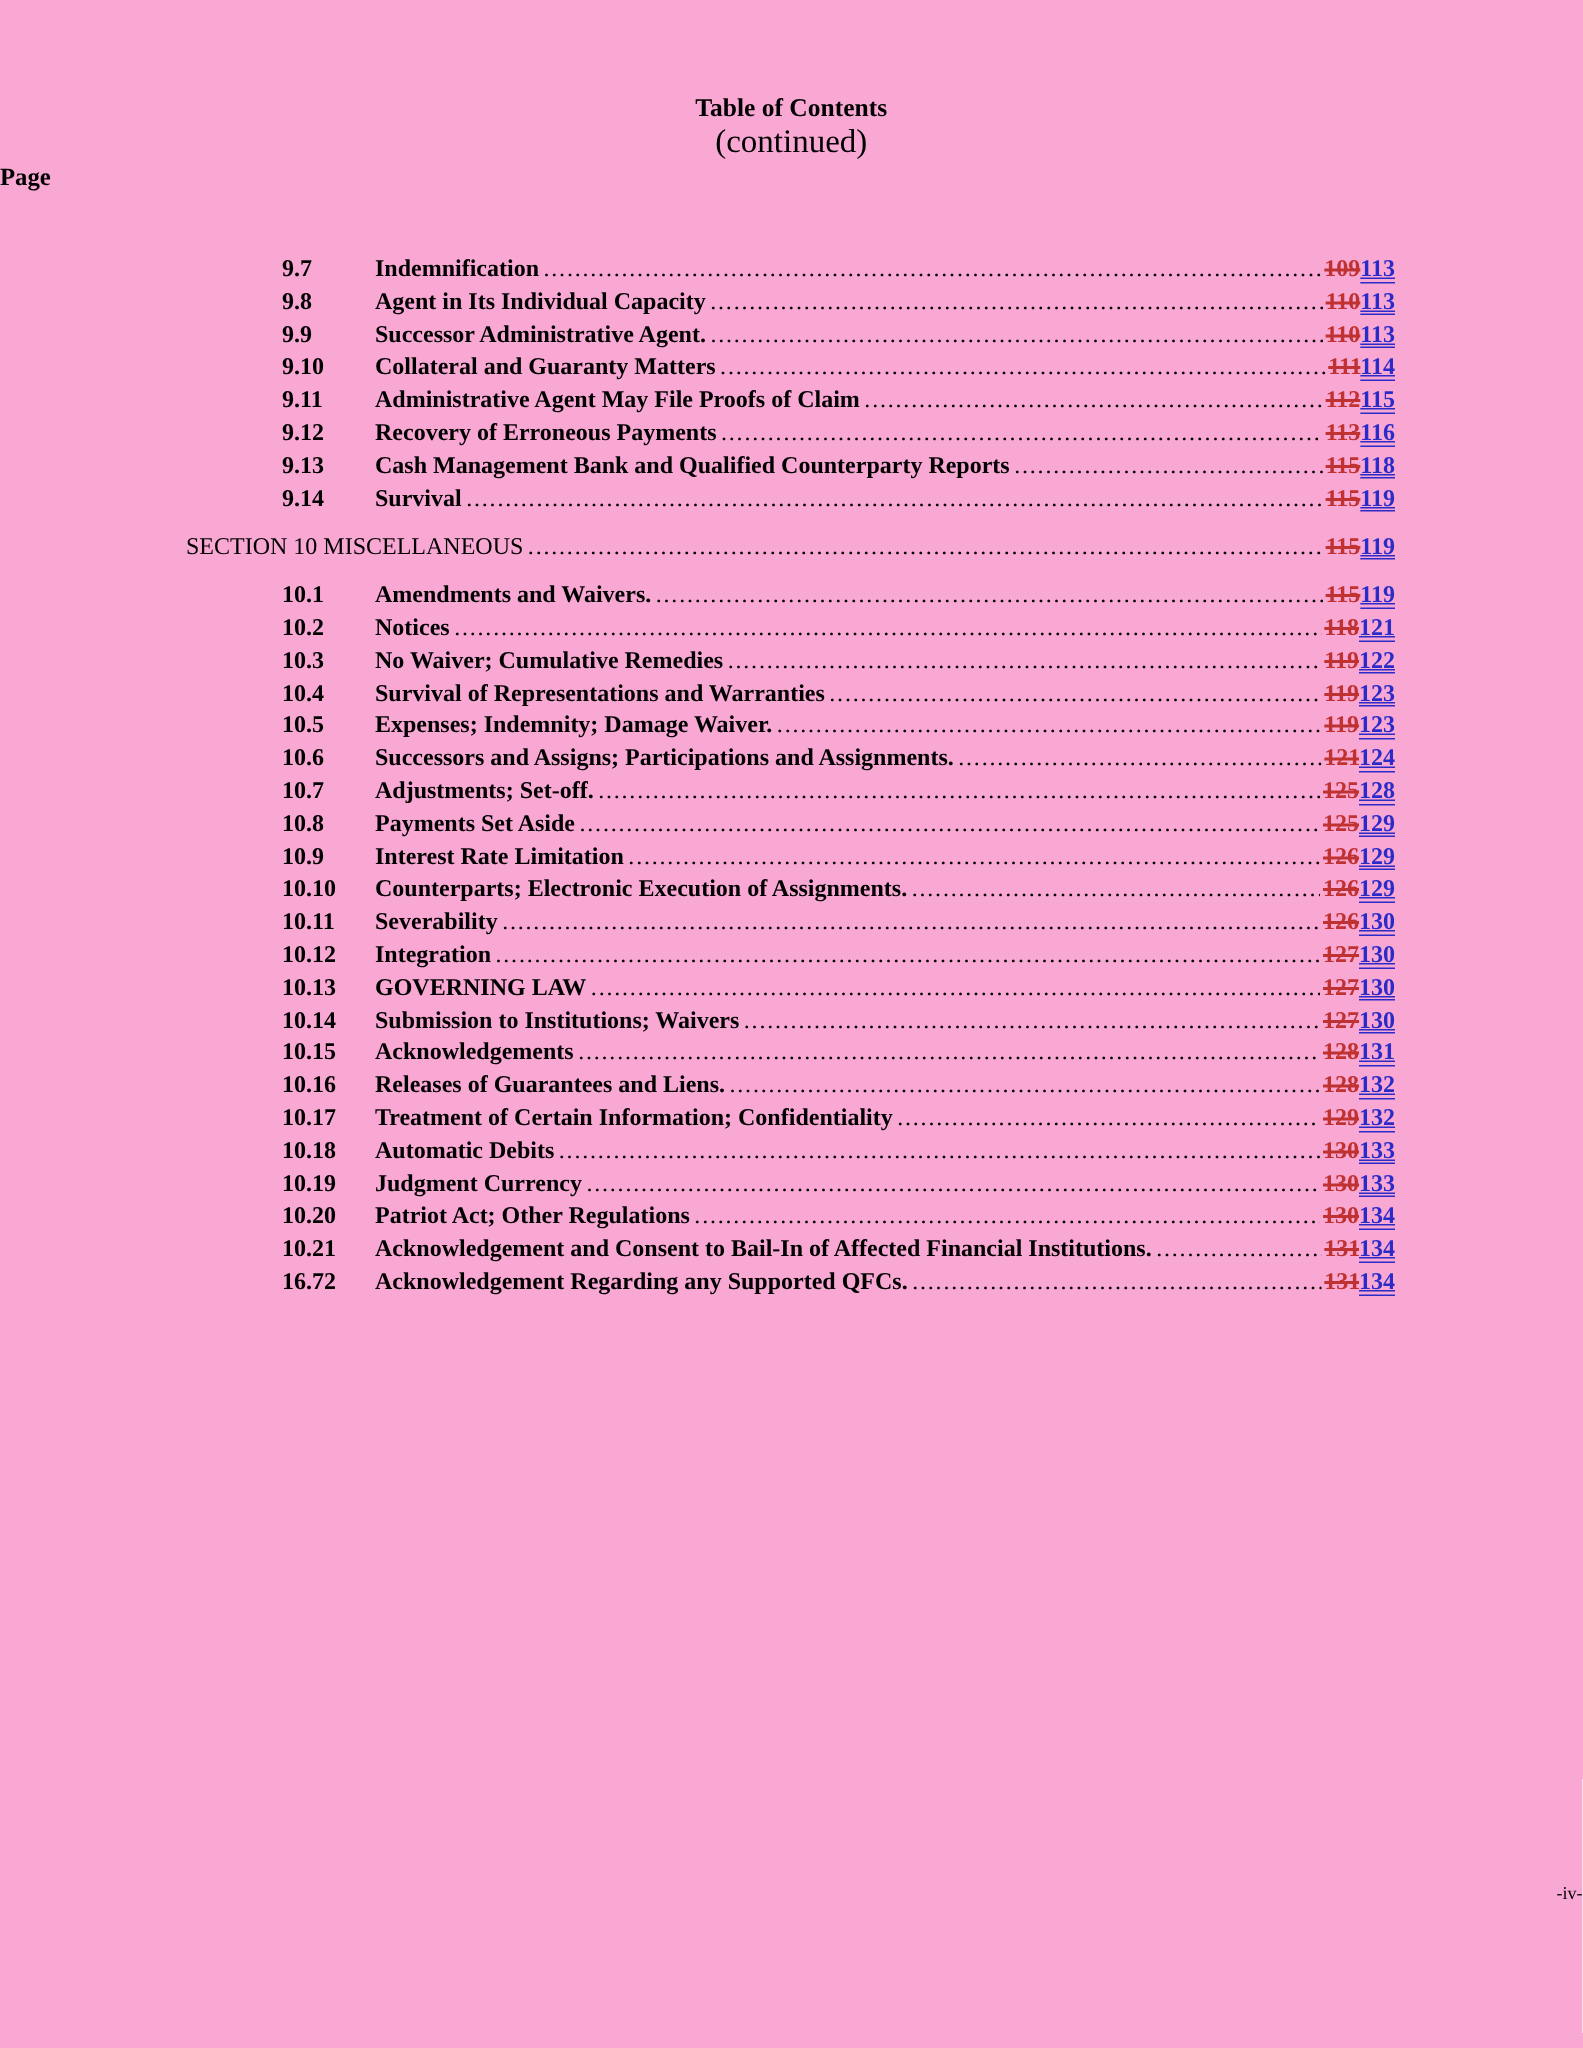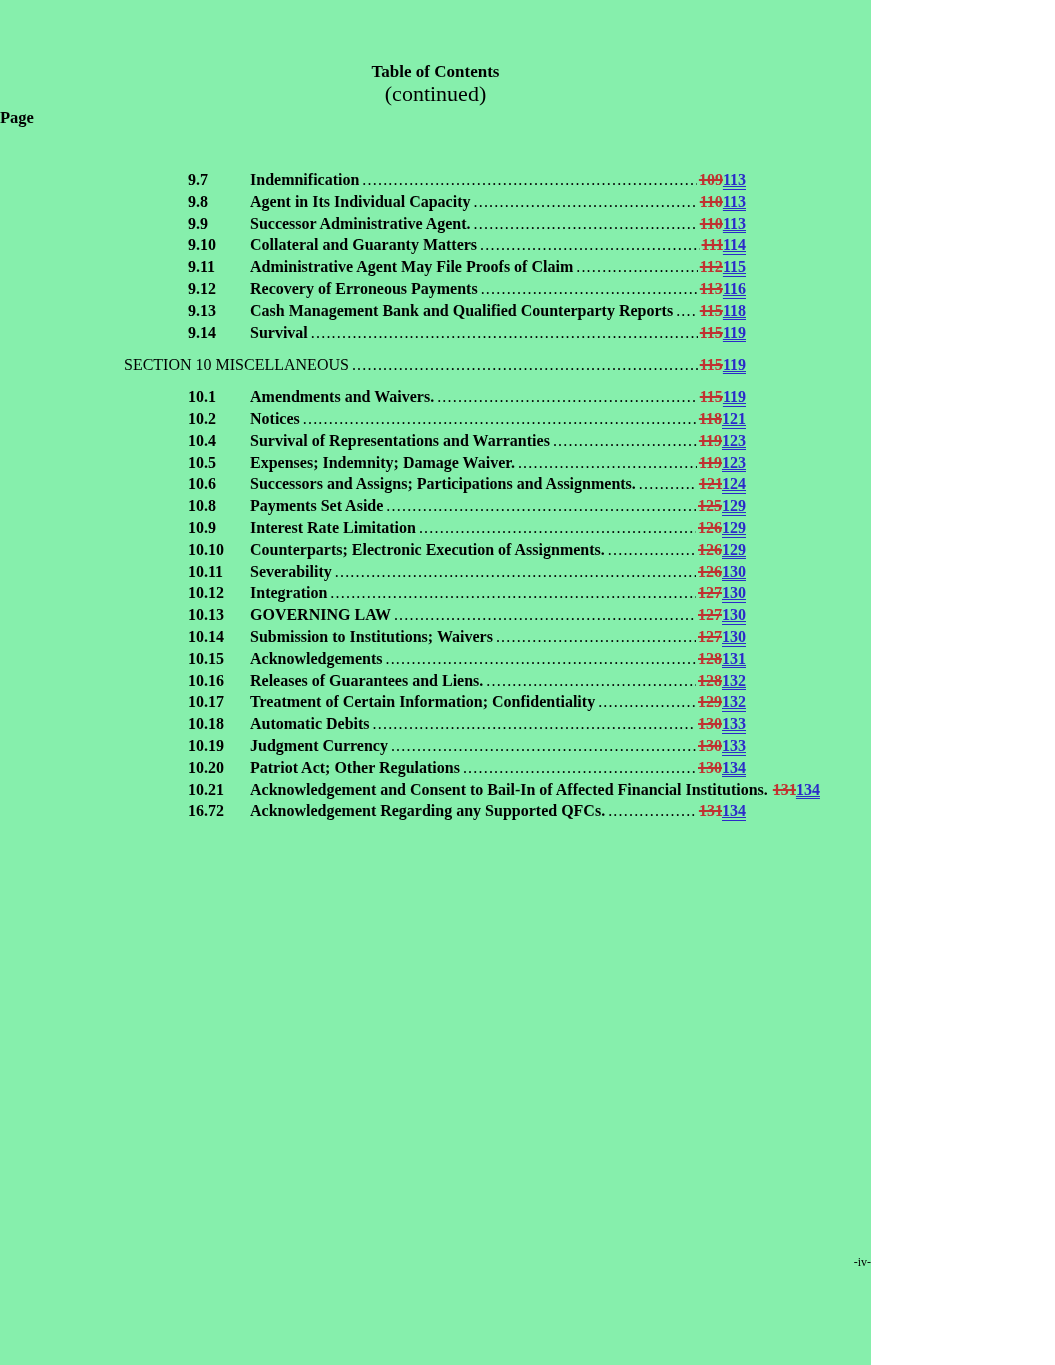--- a/index.html
+++ b/index.html
@@ -2,23 +2,23 @@
 <html style="--deleted-color: #c03231; --inserted-color: #2b2bc8;"><head>
 <meta charset="utf-8">
 <style>
   html, body {
     margin: 0;
     padding: 0;
     background: #ffffff;
   }
   .page {
     position: relative;
-    width: 871px;
+    width: 1055px;
     height: 1365px;
-    background: #86efac;
+    background: #f9a8d4;
     font-family: "Liberation Serif", "DejaVu Serif", serif;
     color: #000000;
     overflow: hidden;
   }
   .header {
     padding-top: 61px;
   }
   .header-title {
     text-align: center;
     font-weight: bold;
@@ -172,38 +172,50 @@
         <span class="dots"></span>
         <span class="pagenums"><span class="old-page">115</span><span class="new-page">119</span></span>
       </div>
       <div class="row item-row">
         <span class="num">10.2</span>
         <span class="entry-title">Notices</span>
         <span class="dots"></span>
         <span class="pagenums"><span class="old-page">118</span><span class="new-page">121</span></span>
       </div>
       <div class="row item-row">
+        <span class="num">10.3</span>
+        <span class="entry-title">No Waiver; Cumulative Remedies</span>
+        <span class="dots"></span>
+        <span class="pagenums"><span class="old-page">119</span><span class="new-page">122</span></span>
+      </div>
+      <div class="row item-row">
         <span class="num">10.4</span>
         <span class="entry-title">Survival of Representations and Warranties</span>
         <span class="dots"></span>
         <span class="pagenums"><span class="old-page">119</span><span class="new-page">123</span></span>
       </div>
       <div class="row item-row">
         <span class="num">10.5</span>
         <span class="entry-title">Expenses; Indemnity; Damage Waiver.</span>
         <span class="dots"></span>
         <span class="pagenums"><span class="old-page">119</span><span class="new-page">123</span></span>
       </div>
       <div class="row item-row">
         <span class="num">10.6</span>
         <span class="entry-title">Successors and Assigns; Participations and Assignments.</span>
         <span class="dots"></span>
         <span class="pagenums"><span class="old-page">121</span><span class="new-page">124</span></span>
       </div>
       <div class="row item-row">
+        <span class="num">10.7</span>
+        <span class="entry-title">Adjustments; Set-off.</span>
+        <span class="dots"></span>
+        <span class="pagenums"><span class="old-page">125</span><span class="new-page">128</span></span>
+      </div>
+      <div class="row item-row">
         <span class="num">10.8</span>
         <span class="entry-title">Payments Set Aside</span>
         <span class="dots"></span>
         <span class="pagenums"><span class="old-page">125</span><span class="new-page">129</span></span>
       </div>
       <div class="row item-row">
         <span class="num">10.9</span>
         <span class="entry-title">Interest Rate Limitation</span>
         <span class="dots"></span>
         <span class="pagenums"><span class="old-page">126</span><span class="new-page">129</span></span>

